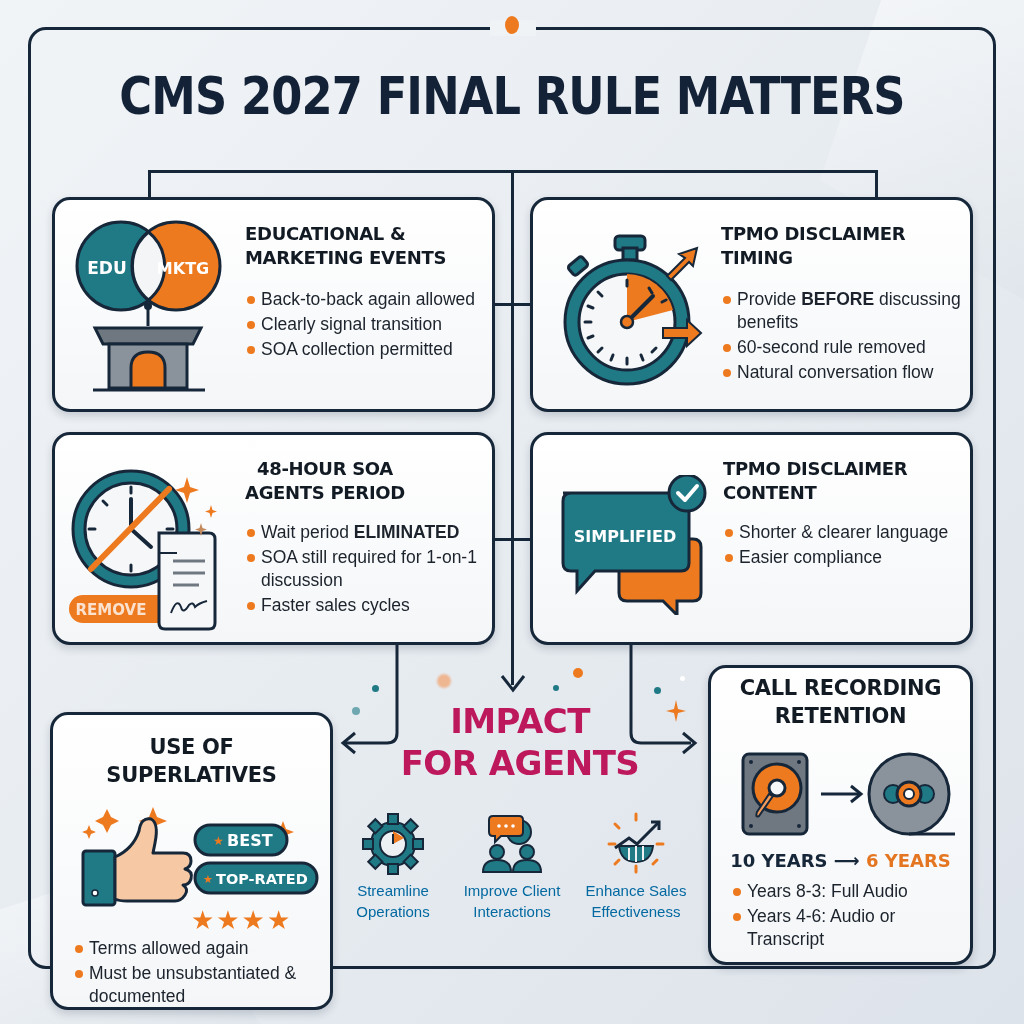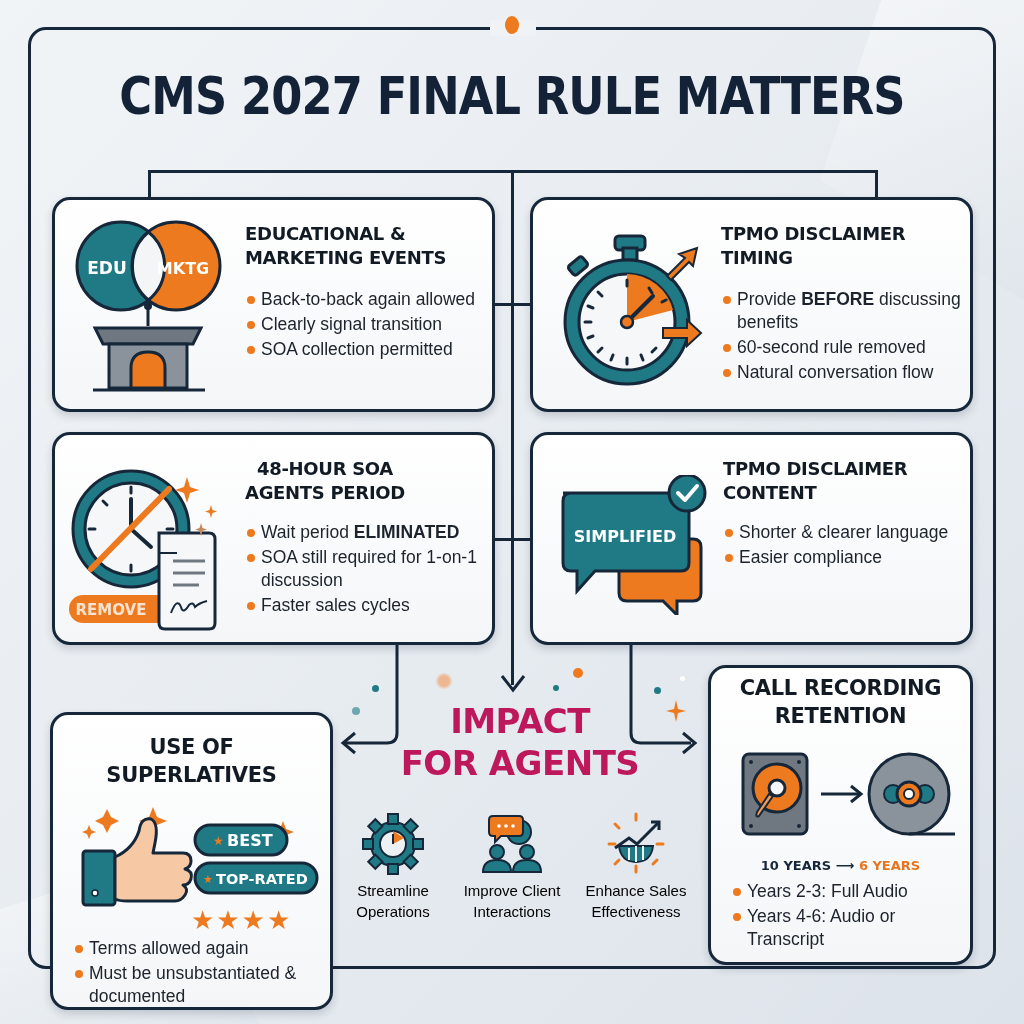--- a/index.html
+++ b/index.html
@@ -52,21 +52,21 @@
     border-radius: 50%; background: #ee7a1f;
   }
   .card li b { font-weight: bold; }
   .icon-box { position: absolute; }
   .center-title {
     position: absolute; left: 380px; top: 700px; width: 280px; text-align: center;
     font-family: "DejaVu Sans", sans-serif; font-weight: bold; font-size: 34px;
     line-height: 42px; color: #be185d; letter-spacing: -0.5px;
   }
   .impact-item { position: absolute; text-align: center; width: 120px; }
-  .impact-item .lbl { font-size: 15px; line-height: 21px; color: #000000; }
+  .impact-item .lbl { font-size: 15px; line-height: 21px; color: #0369a1; }
   .dot { position: absolute; border-radius: 50%; }
 </style>
 </head>
 <body>
 
 <div class="bg-facet" style="left:820px;top:0;width:204px;height:300px;clip-path:polygon(30% 0,100% 0,100% 100%,0 60%);"></div>
 <div class="bg-facet" style="left:0;top:860px;width:260px;height:164px;clip-path:polygon(0 30%,60% 0,100% 100%,0 100%);"></div>
 
 <div class="frame"></div>
 <div class="top-gap"></div>
@@ -276,27 +276,27 @@
       <line x1="80" y1="42" x2="118" y2="42" stroke="#17273a" stroke-width="3"></line>
       <polyline points="110,34 120,42 110,50" fill="none" stroke="#17273a" stroke-width="3"></polyline>
       <circle cx="168" cy="42" r="40" fill="#8a939b" stroke="#17273a" stroke-width="3"></circle>
       <line x1="168" y1="82" x2="214" y2="82" stroke="#17273a" stroke-width="3"></line>
       <circle cx="152" cy="42" r="9" fill="#1f7a86" stroke="#17273a" stroke-width="2"></circle>
       <circle cx="184" cy="42" r="9" fill="#1f7a86" stroke="#17273a" stroke-width="2"></circle>
       <circle cx="168" cy="42" r="12" fill="#ee7a1f" stroke="#17273a" stroke-width="3"></circle>
       <circle cx="168" cy="42" r="5" fill="#fff" stroke="#17273a" stroke-width="2"></circle>
     </svg>
   </div>
-  <div style="position:absolute;left:0;top:182px;width:100%;text-align:center;font-family:'DejaVu Sans',sans-serif;font-weight:bold;font-size:13px;margin-top:8px;">
+  <div style="position:absolute;left:0;top:182px;width:100%;text-align:center;font-family:'DejaVu Sans',sans-serif;font-weight:bold;font-size:18px;">
     <span style="color:#17273a;">10 YEARS</span>
     <span style="color:#17273a;">⟶</span>
     <span style="color:#e47622;">6 YEARS</span>
   </div>
   <ul style="left:20px;top:212px;width:235px;">
-    <li>Years 2-3: Full Audio</li>
+    <li>Years 8-3: Full Audio</li>
     <li>Years 4-6: Audio or Transcript</li>
   </ul>
 </div>
 
 <div class="center-title">
   <span>IMPACT</span><br><span>FOR AGENTS</span>
 </div>
 
 <div class="impact-item" style="left:333px;top:810px;">
   <svg width="70" height="66" viewBox="0 0 70 66">

